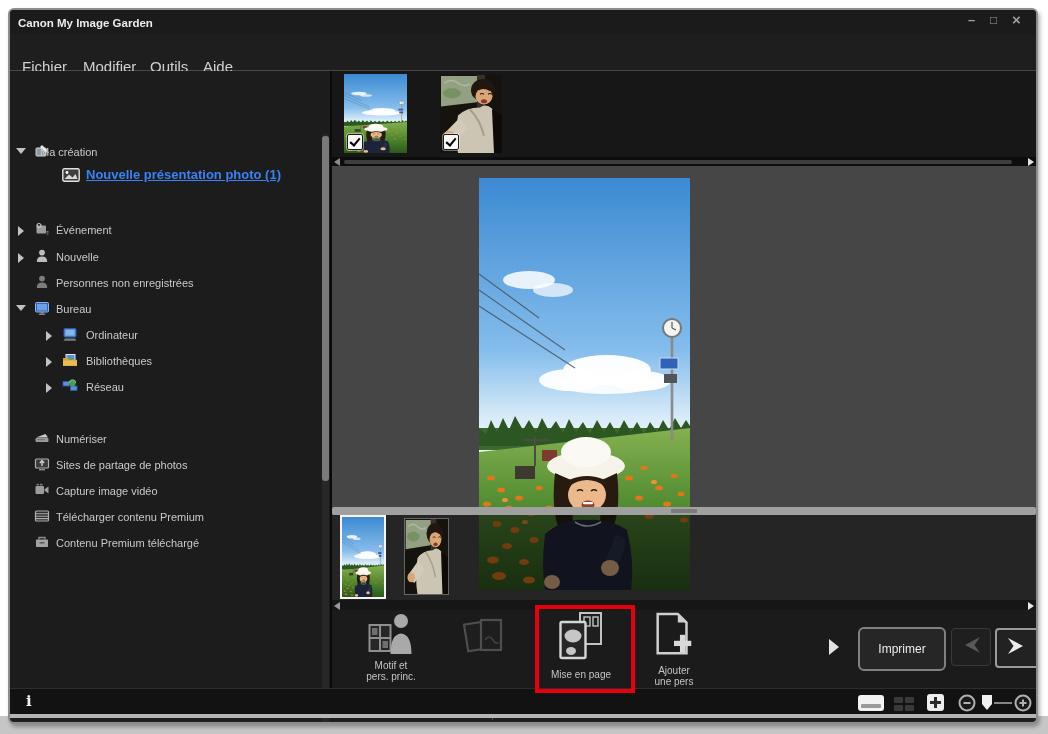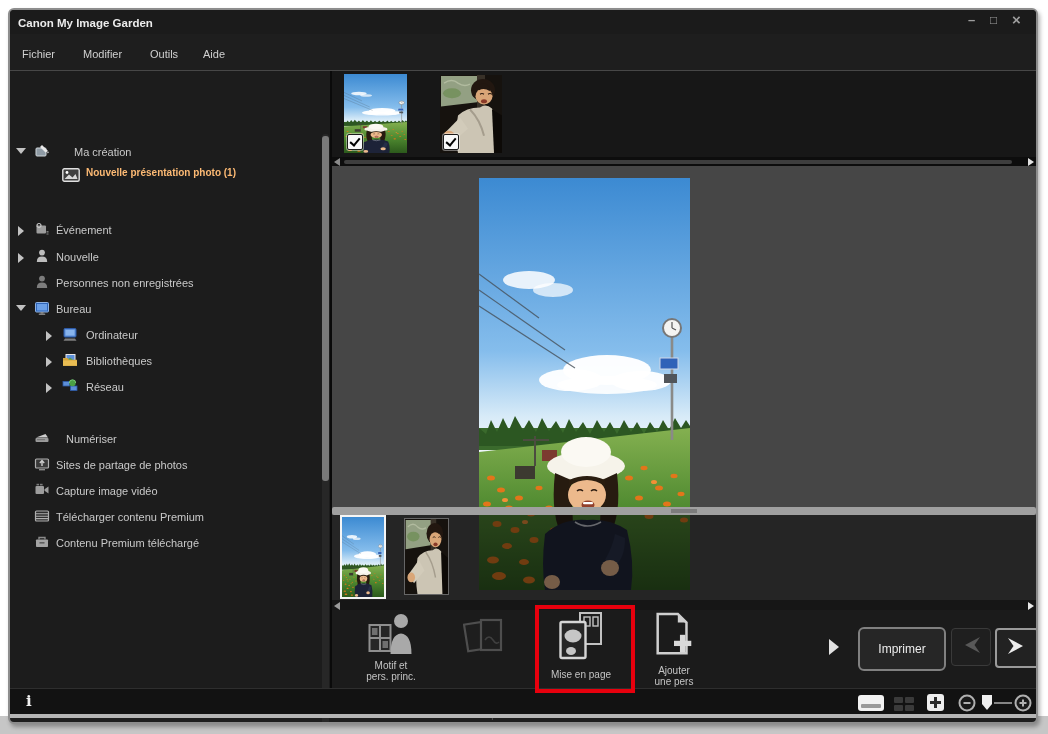--- a/index.html
+++ b/index.html
@@ -7,31 +7,31 @@
   .abs{position:absolute;}
   .ground{position:absolute;left:0;top:716px;width:1048px;height:18px;background:#c6c6c6;}
   .window{position:absolute;left:8px;top:8px;width:1026px;height:712px;background:#1e1e1e;
           border:2px solid #8d8d8d;border-radius:6px;overflow:hidden;box-shadow:2px 3px 4px rgba(0,0,0,.3);}
   
   .titlebar{position:absolute;left:0;top:0;width:100%;height:24px;background:#1b1b1b;}
   .title{position:absolute;left:8px;top:7px;font-size:11.5px;font-weight:bold;color:#ececec;white-space:nowrap;}
   .winctl{position:absolute;color:#9e9e9e;font-weight:bold;}
   
   .menubar{position:absolute;left:0;top:24px;width:100%;height:36px;background:#1e1e1e;border-bottom:1px solid #474747;}
-  .menuitem{position:absolute;top:14px;font-size:11px;color:#d0d0d0;cursor:default;}
+  .menuitem{position:absolute;top:24px;font-size:15px;color:#d0d0d0;cursor:default;}
   
   .sidebar{position:absolute;left:0;top:61px;width:322px;height:617px;background:#1c1c1c;}
   .srow{position:absolute;left:0;width:308px;height:22px;}
   .tri{width:0;height:0;position:absolute;top:7px;}
   .tri.down{border-left:5px solid transparent;border-right:5px solid transparent;border-top:6px solid #c2c2c2;}
   .tri.right{border-top:5px solid transparent;border-bottom:5px solid transparent;border-left:6px solid #c2c2c2;}
   .sic{position:absolute;top:2px;width:16px;height:16px;}
   .sic svg{display:block;}
   .slab{position:absolute;top:5px;font-size:11px;color:#c9c9c9;white-space:nowrap;}
-  .slab.sel{top:1px;font-size:10px;font-weight:bold;color:#fdba74;}
+  .slab.sel{top:1px;font-size:13px;font-weight:bold;color:#3b82f6;text-decoration:underline;}
   .vsb{position:absolute;left:312px;top:63px;width:7px;height:595px;background:#272727;border-radius:3px;}
   .vsb-thumb{position:absolute;left:0;top:2px;width:7px;height:345px;background:#7a7a7a;border-radius:3px;}
   .tri-sm-l{width:0;height:0;border-top:4px solid transparent;border-bottom:4px solid transparent;border-right:6px solid #d6d6d6;position:absolute;}
   .tri-sm-r{width:0;height:0;border-top:4px solid transparent;border-bottom:4px solid transparent;border-left:6px solid #d6d6d6;position:absolute;}
   
   .vdivider{position:absolute;left:320px;top:61px;width:2px;height:617px;background:#0a0a0a;}
   .topstrip{position:absolute;left:322px;top:61px;width:704px;height:87px;background:#171717;}
   .thumb{position:absolute;overflow:hidden;background:#000;}
   .thumb svg{display:block;width:100%;height:100%;}
   .check{position:absolute;left:3px;bottom:3px;width:14px;height:14px;background:#f8f8f8;border:1px solid #1a1a1a;border-radius:2px;box-shadow:0 0 0 1px rgba(255,255,255,.4);}
@@ -210,21 +210,21 @@
 
       <div class="srow" style="top:70px">
         <span class="tri down" style="left:6px"></span>
         <span class="sic" style="left:24px">
             <svg width="16" height="16" viewBox="0 0 16 16">
               <rect x="2" y="5" width="10" height="8" rx="1" fill="#8e9aa4" stroke="#cfd6da" stroke-width="1"></rect>
               <path d="M8 2 L14 8 L11.5 9.5 L6 4 Z" fill="#e8e8e8"></path>
               <path d="M14 8 L15 10 L12.8 10.3 Z" fill="#b8b8b8"></path>
             </svg>
           </span>
-        <span class="slab" style="left:64px">Ma création</span>
+        <span class="slab" style="left:30px">Ma création</span>
       </div>
 
       <div class="srow" style="top:93px;height:26px">
         <span class="sic" style="left:52px;top:4px;width:18px;height:14px">
             <svg width="18" height="14" viewBox="0 0 18 14">
               <rect x="0.8" y="0.8" width="16.4" height="12.4" rx="1.5" fill="#3f3f3f" stroke="#e0e0e0" stroke-width="1.4"></rect>
               <circle cx="5" cy="4.5" r="1.4" fill="#ffffff"></circle>
               <path d="M2.5 11 L7 6.5 L10.5 9.5 L13.5 6 L15.5 11 Z" fill="#d8d8d8"></path>
             </svg>
           </span>
@@ -319,21 +319,21 @@
 
 
       <div class="srow" style="top:357px">
         <span class="sic" style="left:24px">
             <svg width="16" height="16" viewBox="0 0 16 16">
               <path d="M2 7.5 L11.5 4 L14 7.5 Z" fill="#cdcdcd"></path>
               <rect x="1.5" y="8" width="13" height="4" rx="1" fill="#9b9b9b"></rect>
               <rect x="3" y="9.2" width="8" height="1" fill="#6e6e6e"></rect>
             </svg>
           </span>
-        <span class="slab" style="left:56px">Numériser</span>
+        <span class="slab" style="left:46px">Numériser</span>
       </div>
 
       <div class="srow" style="top:383px">
         <span class="sic" style="left:24px">
             <svg width="16" height="16" viewBox="0 0 16 16">
               <rect x="1.5" y="3" width="13" height="9" rx="1" fill="#3a3a3a" stroke="#b0b0b0" stroke-width="1.2"></rect>
               <path d="M8 10 L8 5.2 M5.8 7 L8 4.6 L10.2 7" fill="none" stroke="#cdcdcd" stroke-width="1.4"></path>
               <rect x="5" y="13" width="6" height="1.4" fill="#8a8a8a"></rect>
             </svg>
           </span>

